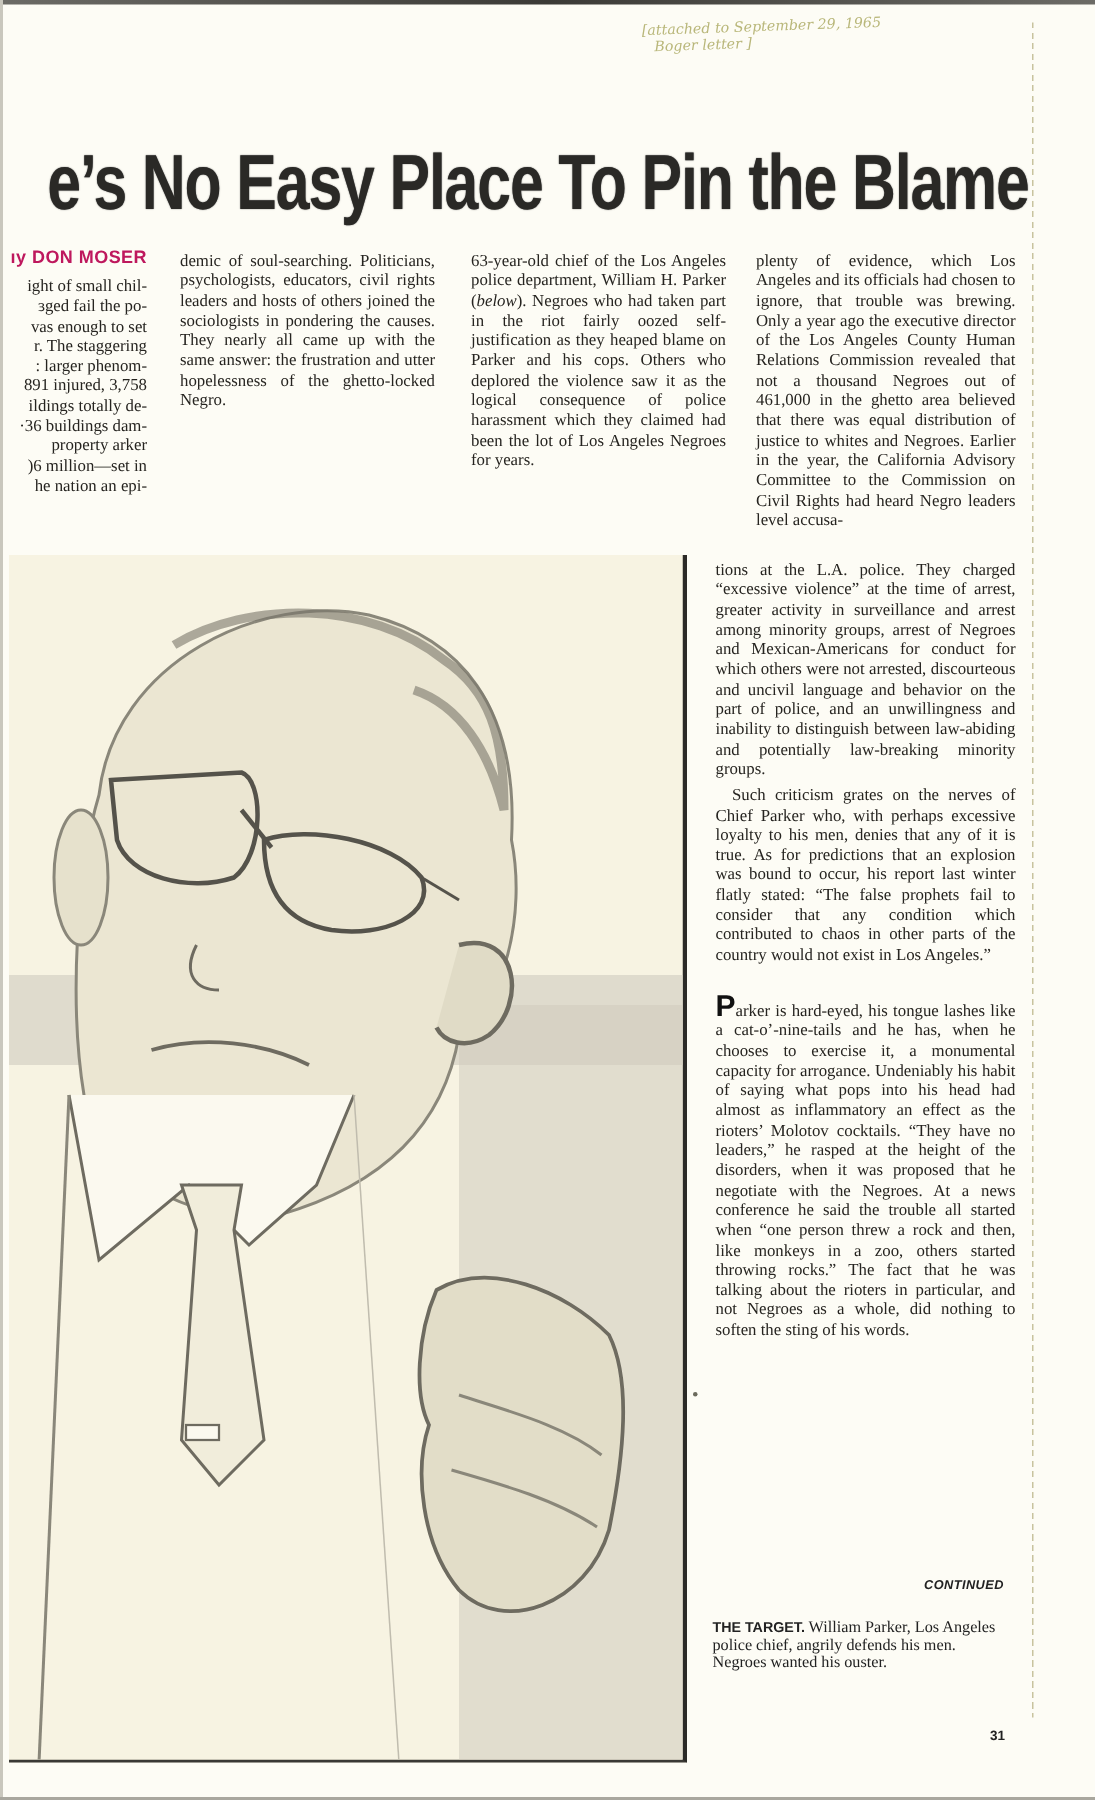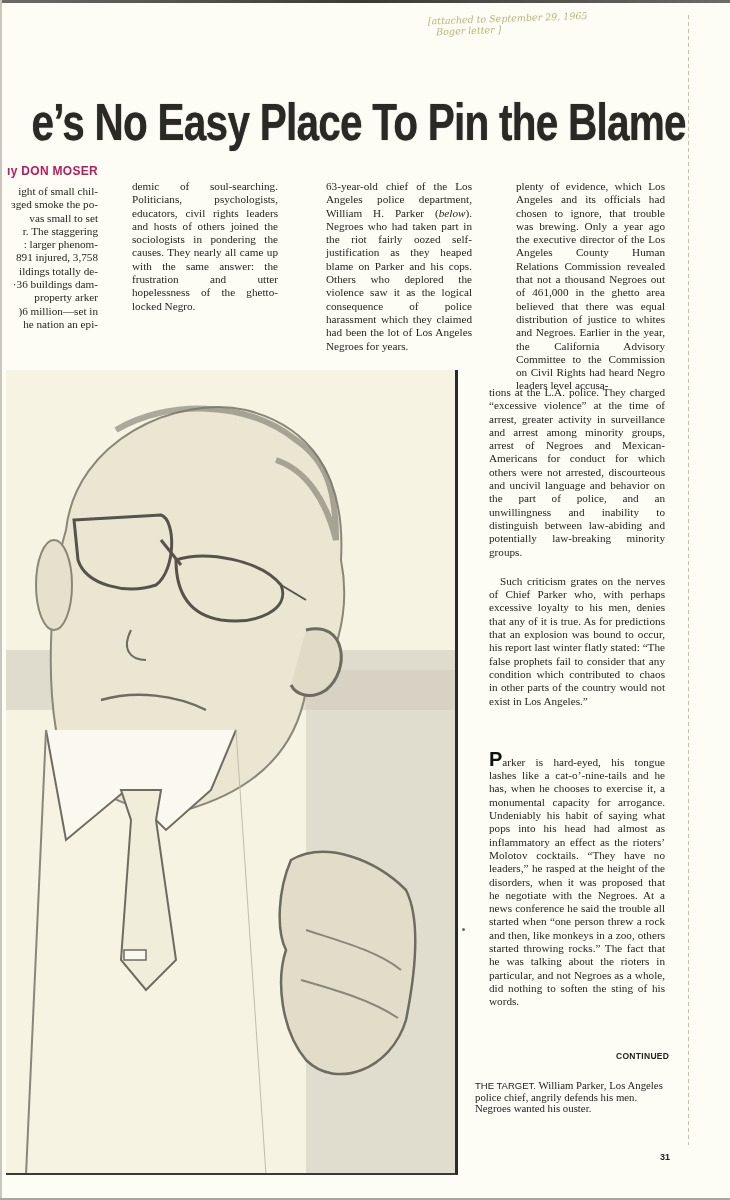--- a/index.html
+++ b/index.html
@@ -53,21 +53,21 @@
       white-space: nowrap; overflow: hidden; text-align: right;
       padding-right: 14px;
     }
 
     .col {
       position: absolute;
       font-family: "Liberation Serif", serif;
       font-size: 11.2px; line-height: 13.3px; color: #262420;
       text-align: justify;
     }
-    .col p { margin: 16px; }
+    .col p { margin: 4px; }
     .col p.indent { text-indent: 11px; }
     .col p + p { margin-top: 0; }
 
     .col-0 { left: 0; top: 185px; width: 98px; overflow: hidden; text-align: left; }
     .col-0 .ln { display: block; white-space: nowrap; overflow: hidden; direction: rtl; text-align: right; }
     .col-0 .ln span { direction: ltr; unicode-bidi: bidi-override; }
 
     .col-1 { left: 116px; top: 164px; width: 178px; }
     .col-2 { left: 310px; top: 164px; width: 178px; }
     .col-3 { left: 500px; top: 164px; width: 181px; }
@@ -83,28 +83,28 @@
       position: absolute; left: 6px; top: 370px; width: 452px; height: 805px;
       background: #f6f2df; overflow: hidden;
       border-right: 3px solid #2b2a27;
       border-bottom: 2px solid #3a3935;
     }
     .photo svg { display: block; }
 
     .continued {
       position: absolute; left: 616px; top: 1051px;
       font-family: "Liberation Sans", sans-serif; font-weight: bold;
-      font-size: 8.5px; letter-spacing: 0.3px; color: #222;
+      font-size: 8.5px; letter-spacing: 0.3px; color: #222; font-style: italic;
     }
     .caption {
       position: absolute; left: 475px; top: 1080px; width: 200px;
       font-family: "Liberation Serif", serif; font-size: 10.8px; line-height: 11.5px; color: #222;
     }
     .caption .cap-head {
-      font-family: "Liberation Sans", sans-serif; font-weight: normal; font-size: 9.5px; margin-top: 44px;
+      font-family: "Liberation Sans", sans-serif; font-weight: bold; font-size: 9.5px; margin-top: 44px;
     }
     .page-number {
       position: absolute; left: 660px; top: 1152px;
       font-family: "Liberation Sans", sans-serif; font-weight: bold;
       font-size: 9px; color: #222;
     }
     .speck { position: absolute; width: 3px; height: 3px; border-radius: 50%; background: #6b6a5c; }
   </style>
 </head>
 <body>
@@ -120,22 +120,22 @@
 </div>
 
 <h1 class="headline">
   <span>e’s No Easy Place To Pin the Blame</span>
 </h1>
 
 <div class="byline">ıy DON MOSER</div>
 
 <div class="col col-0">
   <span class="ln"><span>ight of small chil-</span></span>
-  <span class="ln"><span>ɜged smoke the po-</span></span>
-  <span class="ln"><span>vas small to set</span></span>
+  <span class="ln"><span>ɜged fail the po-</span></span>
+  <span class="ln"><span>vas enough to set</span></span>
   <span class="ln"><span>r. The staggering</span></span>
   <span class="ln"><span>: larger phenom-</span></span>
   <span class="ln"><span>891 injured, 3,758</span></span>
   <span class="ln"><span>ildings totally de-</span></span>
   <span class="ln"><span>·36 buildings dam-</span></span>
   <span class="ln"><span> property arker</span></span>
   <span class="ln"><span>)6 million—set in</span></span>
   <span class="ln"><span>he nation an epi-</span></span>
 </div>
 

